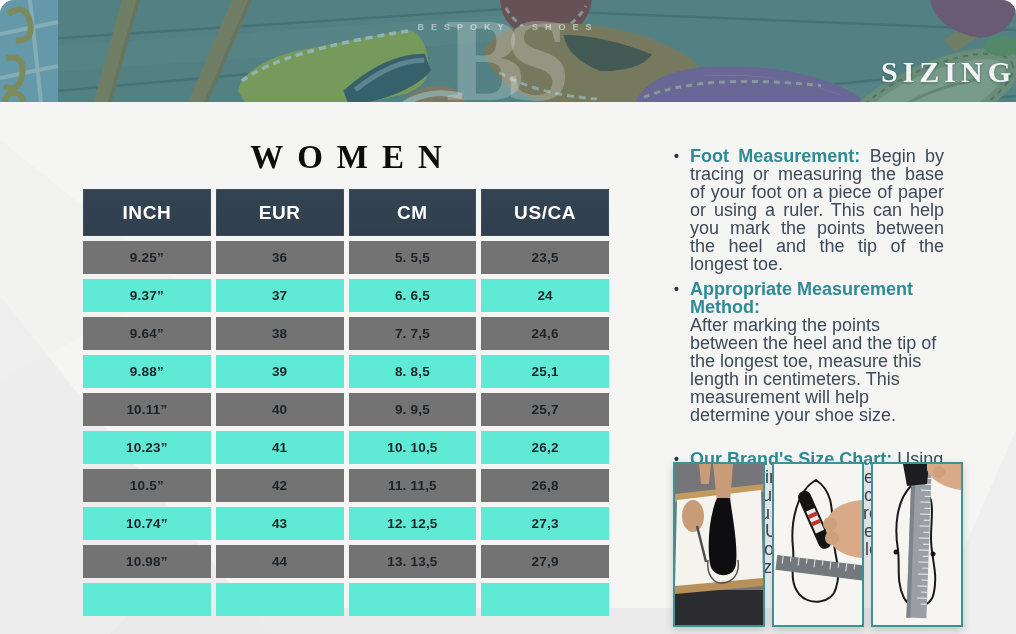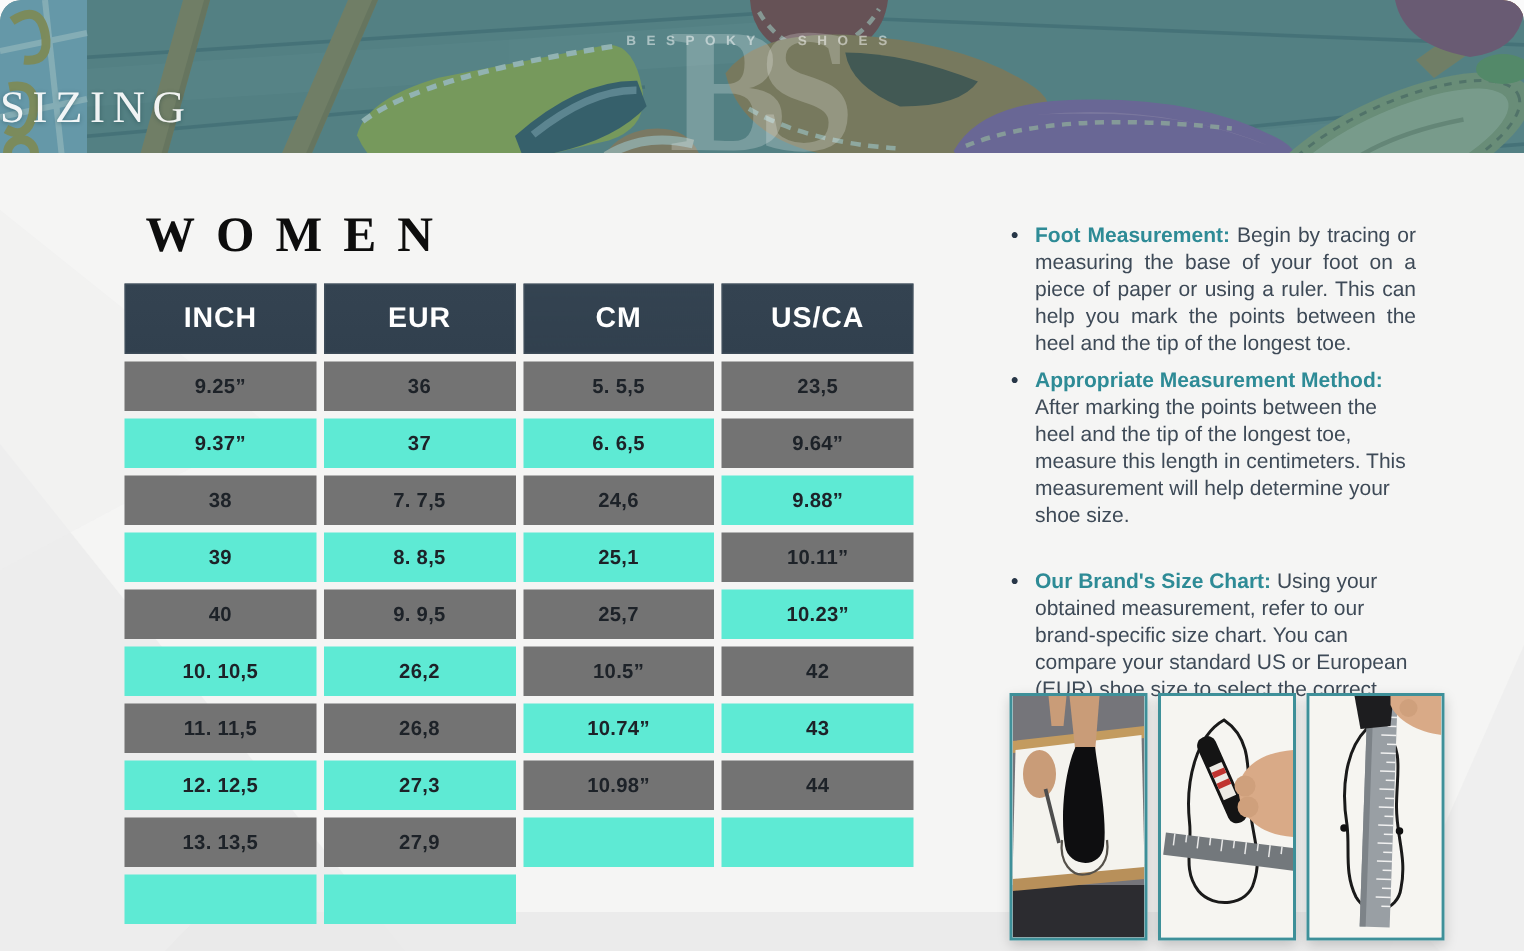--- a/index.html
+++ b/index.html
@@ -27,29 +27,29 @@
     font-size:9px; letter-spacing:7px; word-spacing:12px; font-weight:bold;
     color:rgba(255,255,255,0.5); z-index:3;
   }
   .hero-monogram {
     position:absolute; top:-4px; left:0; width:100%; text-align:center;
     font-family:"Liberation Serif", serif; font-size:118px; font-weight:bold;
     letter-spacing:-20px; padding-right:20px;
     color:rgba(255,255,255,0.22); z-index:2; line-height:1.1;
   }
   .hero-title {
-    position:absolute; top:55px; left:0; width:100%; text-align:left;
-    font-family:"Liberation Serif", serif; font-size:30px; font-weight:normal;
+    position:absolute; top:55px; left:0; width:100%; text-align:right;
+    font-family:"Liberation Serif", serif; font-size:30px; font-weight:bold;
     letter-spacing:5px; color:rgba(255,255,255,0.92); z-index:4;
     text-shadow:0 1px 3px rgba(0,40,45,.35);
   }
 
   
   .page-title {
-    position:absolute; left:83px; top:139px; width:526px; text-align:left;
+    position:absolute; left:83px; top:139px; width:526px; text-align:center;
     font-family:"Liberation Serif", serif; font-size:33px; font-weight:bold;
     letter-spacing:14px; padding-left:14px; color:#0d0d0d;
   }
 
   
   .size-table {
     position:absolute; left:83px; top:189px; width:526px;
     display:grid; grid-template-columns:repeat(4, 1fr); gap:5px;
   }
   .size-table .th {
@@ -61,21 +61,21 @@
   }
   .size-table .td {
     height:33px; display:flex; align-items:center; justify-content:center;
     font-size:13.5px; font-weight:bold; color:#1d2228; letter-spacing:.2px;
   }
   .size-table .td.dark { background:#737373; }
   .size-table .td.light { background:#5eead4; }
 
   
   .info { position:absolute; left:674px; top:147px; width:270px; }
-  .info-item { position:relative; padding-left:16px; font-size:14px; line-height:18px; color:#3e4a57; margin-bottom:7px; }
+  .info-item { position:relative; padding-left:16px; font-size:18px; line-height:18px; color:#3e4a57; margin-bottom:7px; }
   .info-item::before { content:"•"; position:absolute; left:0; top:0; color:#273647; font-weight:bold; font-size:14px; }
   .info-item .lead { color:#2e8b96; font-weight:bold; }
   .info-item.block-lead .lead { display:block; }
   .info-item.justify { text-align:justify; }
   .info-item.gap-before { margin-top:26px; }
 
   
   .photos { position:absolute; left:673px; top:462px; display:flex; gap:7px; }
   .photo {
     width:92px; height:165px; background:#fff; border:2px solid #3e9099;
@@ -185,33 +185,35 @@
     <div class="th">CM</div>
     <div class="th">US/CA</div>
 
   <div class="td dark">9.25”</div>
       <div class="td dark">36</div>
       <div class="td dark">5. 5,5</div>
       <div class="td dark">23,5</div>
       <div class="td light">9.37”</div>
       <div class="td light">37</div>
       <div class="td light">6. 6,5</div>
+      <div class="td light">24</div>
       <div class="td dark">9.64”</div>
       <div class="td dark">38</div>
       <div class="td dark">7. 7,5</div>
       <div class="td dark">24,6</div>
       <div class="td light">9.88”</div>
       <div class="td light">39</div>
       <div class="td light">8. 8,5</div>
       <div class="td light">25,1</div>
       <div class="td dark">10.11”</div>
       <div class="td dark">40</div>
       <div class="td dark">9. 9,5</div>
       <div class="td dark">25,7</div>
       <div class="td light">10.23”</div>
+      <div class="td light">41</div>
       <div class="td light">10. 10,5</div>
       <div class="td light">26,2</div>
       <div class="td dark">10.5”</div>
       <div class="td dark">42</div>
       <div class="td dark">11. 11,5</div>
       <div class="td dark">26,8</div>
       <div class="td light">10.74”</div>
       <div class="td light">43</div>
       <div class="td light">12. 12,5</div>
       <div class="td light">27,3</div>

